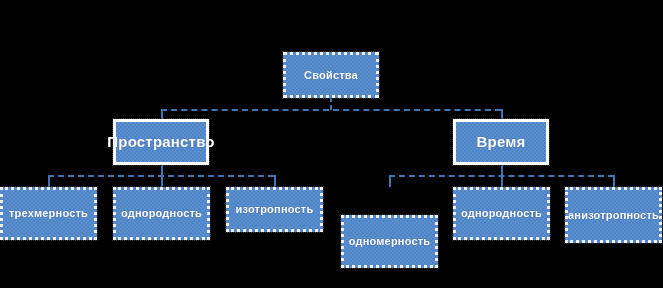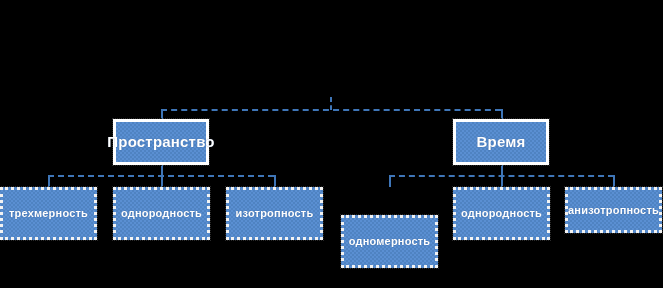--- a/index.html
+++ b/index.html
@@ -82,46 +82,49 @@
   <div class="conn v" style="left:48px; top:175px; height:12px;"></div>
   <div class="conn v" style="left:161px; top:175px; height:12px;"></div>
   <div class="conn v" style="left:274px; top:175px; height:12px;"></div>
 
   <div class="conn v" style="left:501px; top:164px; height:12px;"></div>
   <div class="conn h" style="left:389px; top:175px; width:225px;"></div>
   <div class="conn v" style="left:389px; top:175px; height:12px;"></div>
   <div class="conn v" style="left:501px; top:175px; height:12px;"></div>
   <div class="conn v" style="left:613px; top:175px; height:12px;"></div>
 
+  <div class="node dotted lvl1" style="left:283px; top:52px; width:96px; height:46px;">
+    <span class="label">Свойства</span>
+  </div>
 
   <div class="node lvl2" style="left:113px; top:119px; width:96px; height:46px;">
     <span class="label">Пространство</span>
   </div>
 
   <div class="node lvl2" style="left:453px; top:119px; width:96px; height:46px;">
     <span class="label">Время</span>
   </div>
 
   <div class="node dotted lvl3" style="left:0px; top:187px; width:97px; height:53px;">
     <span class="label">трехмерность</span>
   </div>
 
   <div class="node dotted lvl3" style="left:113px; top:187px; width:97px; height:53px;">
     <span class="label">однородность</span>
   </div>
 
-  <div class="node dotted lvl3" style="left:226px; top:187px; width:97px; height:53px;">
+  <div class="node dotted lvl3" style="left:226px; top:187px; width:97px; height:45px;">
     <span class="label">изотропность</span>
   </div>
 
   <div class="node dotted lvl3" style="left:341px; top:187px; width:97px; height:53px;margin-top:28px;">
     <span class="label">одномерность</span>
   </div>
 
   <div class="node dotted lvl3" style="left:453px; top:187px; width:97px; height:53px;">
     <span class="label">однородность</span>
   </div>
 
-  <div class="node dotted lvl3" style="left:565px; top:187px; width:97px; height:46px;">
+  <div class="node dotted lvl3" style="left:565px; top:187px; width:97px; height:56px;">
     <span class="label">анизотропность</span>
   </div>
 
 </div>
 
 </body></html>

